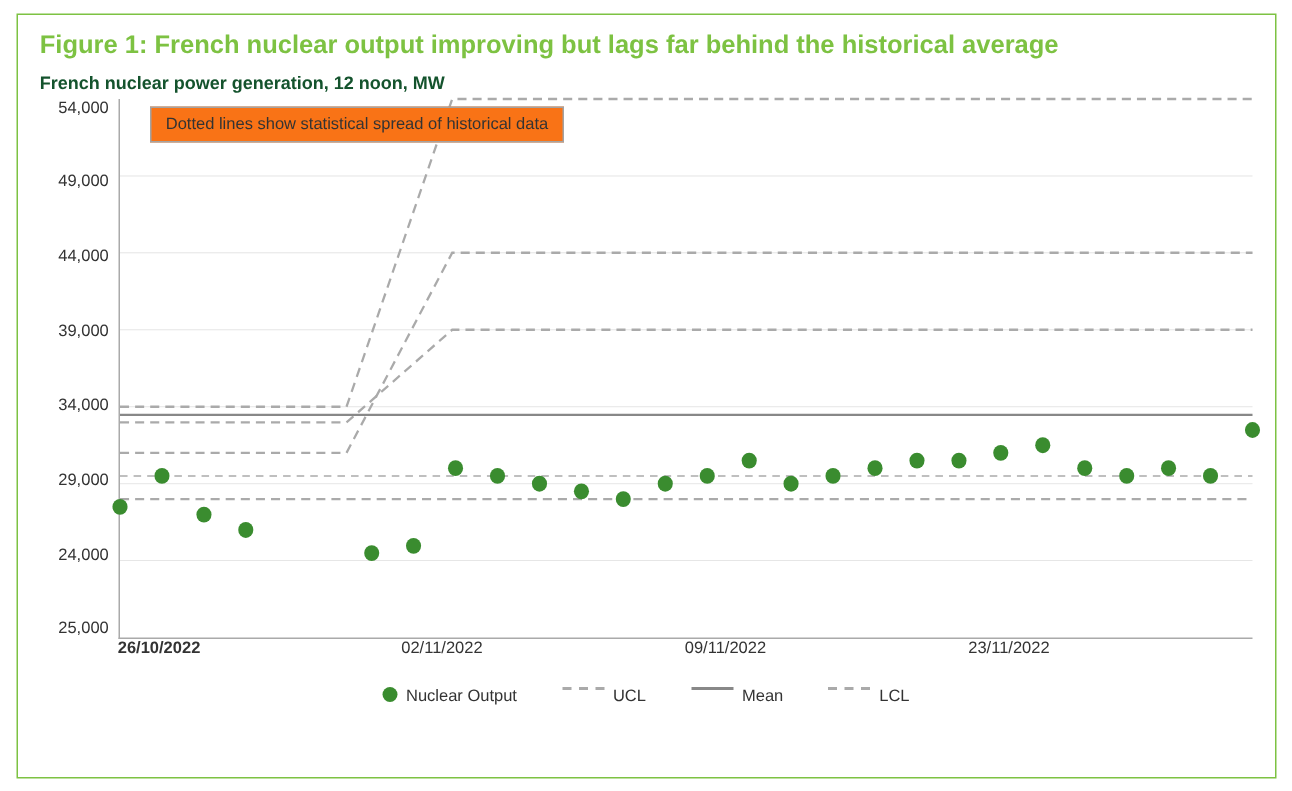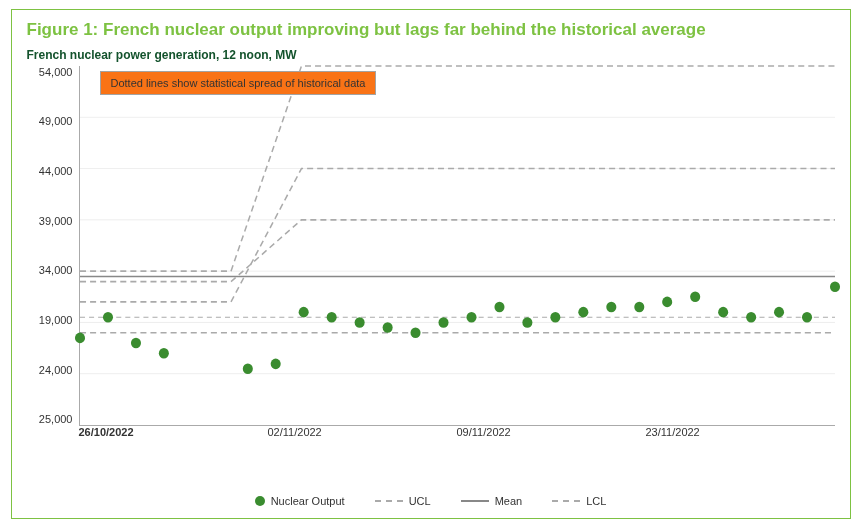--- a/index.html
+++ b/index.html
@@ -87,23 +87,21 @@
       display: flex;
       align-items: center;
       justify-content: center;
       gap: 30px;
       margin-top: 8px;
       font-size: 11px;
       color: #333;
     }
     .legend-item {
       display: flex;
-      align-items: center;
       gap: 6px;
-      margin-top: 37px;
     }
     .legend-dot {
       width: 10px;
       height: 10px;
       border-radius: 50%;
       background: #3a8c2f;
       flex-shrink: 0;
     }
     .legend-dashed {
       width: 28px;
@@ -136,21 +134,21 @@
   <div class="chart-subtitle">French nuclear power generation, 12 noon, MW</div>
 
   <div class="chart-area">
 
     <div class="y-axis">
       <span class="y-label">54,000</span>
       <span class="y-label">49,000</span>
       <span class="y-label">44,000</span>
       <span class="y-label">39,000</span>
       <span class="y-label">34,000</span>
-      <span class="y-label">19,000</span>
+      <span class="y-label">29,000</span>
       <span class="y-label">24,000</span>
       <span class="y-label">25,000</span>
     </div>
 
     <div class="plot-area">
 
       <div class="tooltip-box">
         <span>Dotted lines show statistical spread of historical data</span>
       </div>
 

